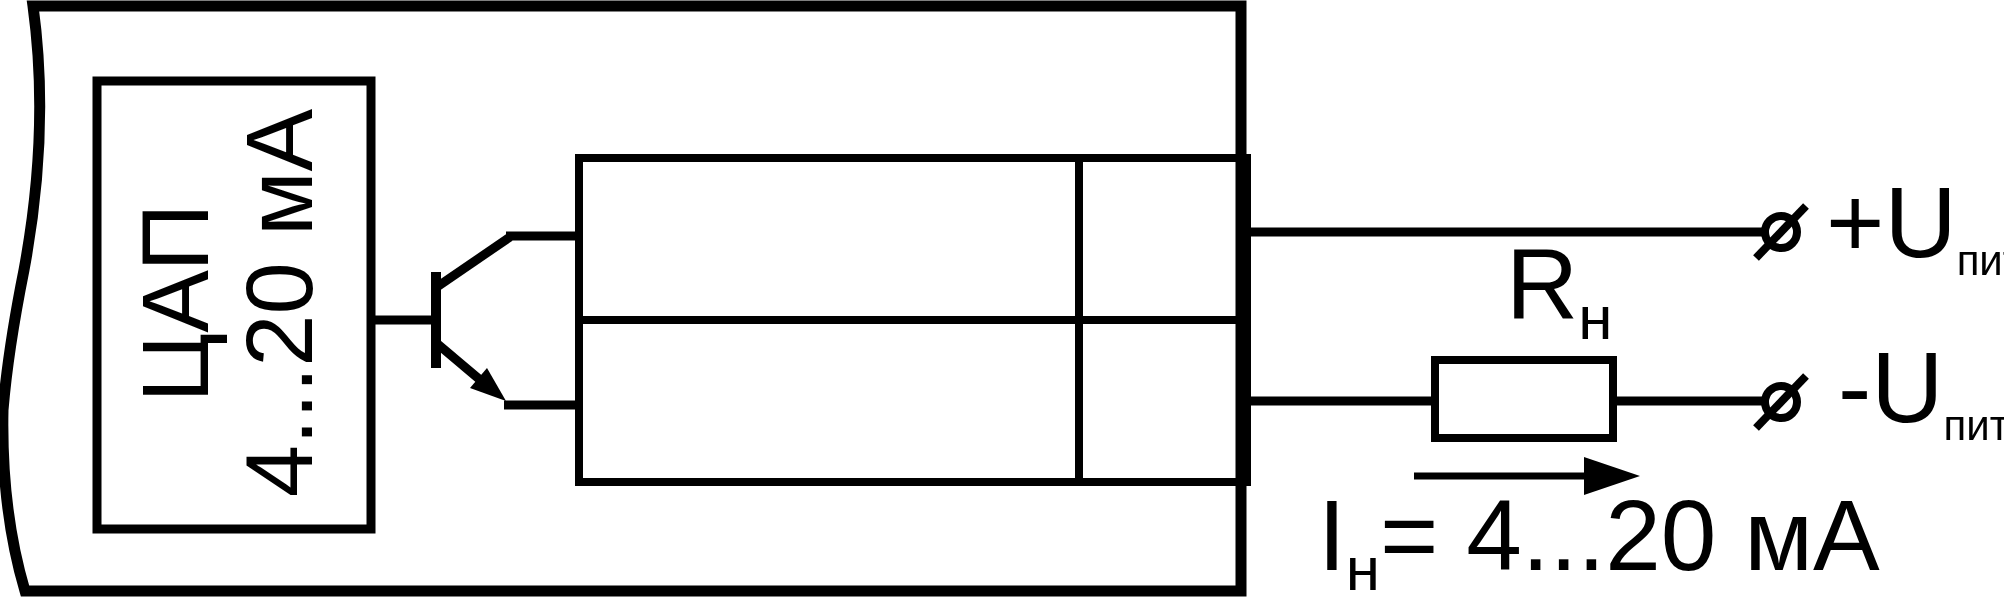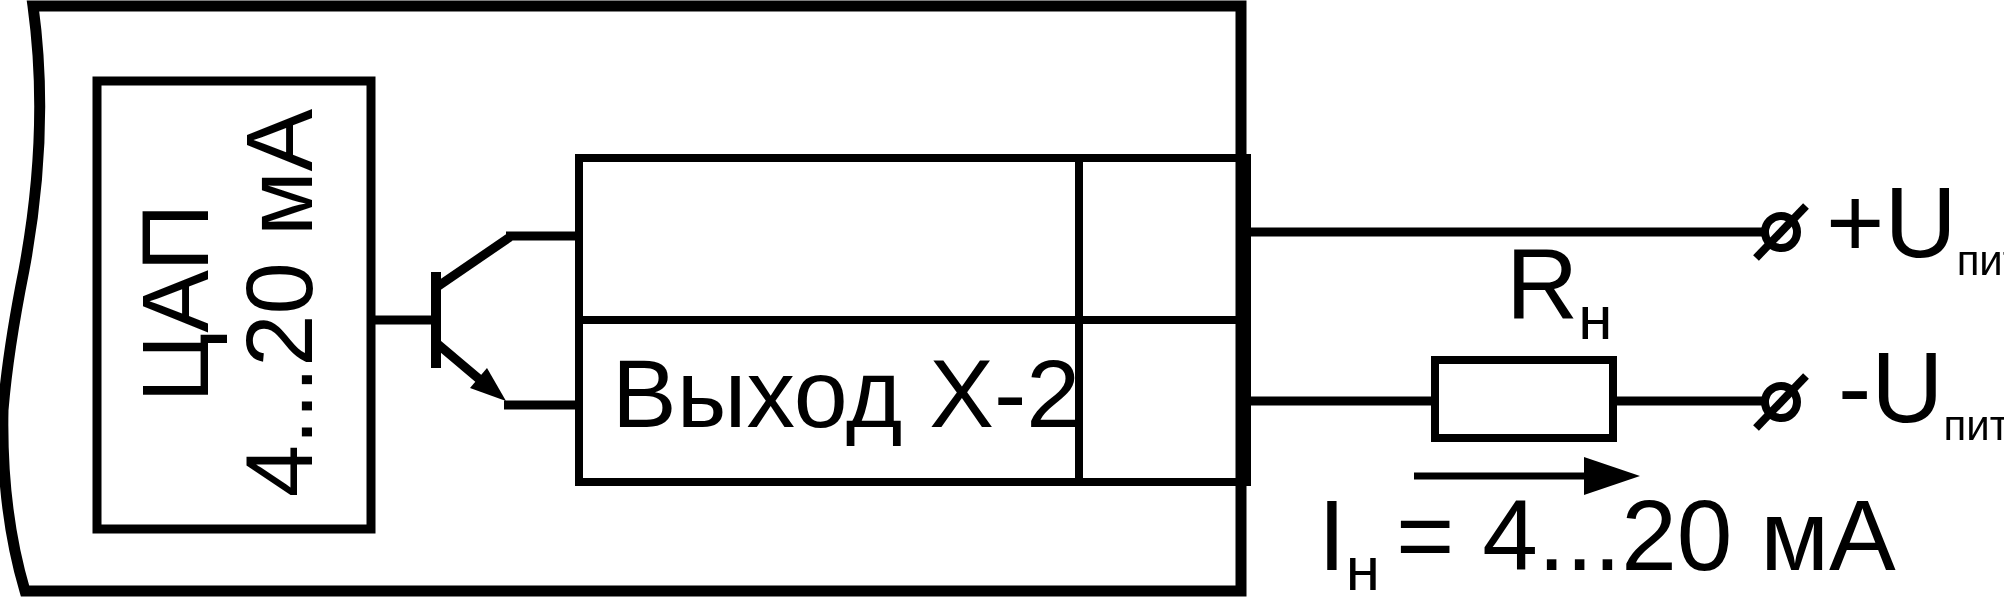--- a/index.html
+++ b/index.html
@@ -15,21 +15,21 @@
   .label {
     position: absolute;
     color: #000;
     white-space: nowrap;
     font-family: "Liberation Sans", sans-serif;
   }
   .out-label { font-size: 97px; line-height: 1; }
   .big { font-size: 100px; line-height: 1; }
   .sub-lg { font-size: 62px; vertical-align: -20px; }
   .sub-sm { font-size: 42px; vertical-align: -18px; }
-  .cur-val { margin-left: 16px; text-align: center; }
+  .cur-val { margin-left: 0; text-align: center; }
   .dac-text {
     position: absolute;
     left: -2px;
     top: 193px;
     width: 460px;
     height: 220px;
     transform: rotate(-90deg);
     display: flex;
     flex-direction: column;
     justify-content: center;
@@ -86,21 +86,20 @@
       <line x1="1414" y1="476" x2="1592" y2="476" stroke="#000" stroke-width="7"></line>
       <polygon points="1640,476 1584,457 1584,495" fill="#000"></polygon>
     </g>
   </svg>
 
   <div class="dac-text">
     <div>ЦАП</div>
     <div>4...20 мА</div>
   </div>
 
-  <div class="label out-label" style="left:612px; top:345px;">Выход Х-2</div>
 
   <div class="label big" style="left:1482px; top:234px;margin-left:24px;">
     <span>R</span><span class="sub-lg">н</span>
   </div>
 
   <div class="label big" style="left:1826px; top:172px;">
     <span>+U</span><span class="sub-sm">пит</span>
   </div>
 
   <div class="label big" style="left:1838px; top:337px;">

